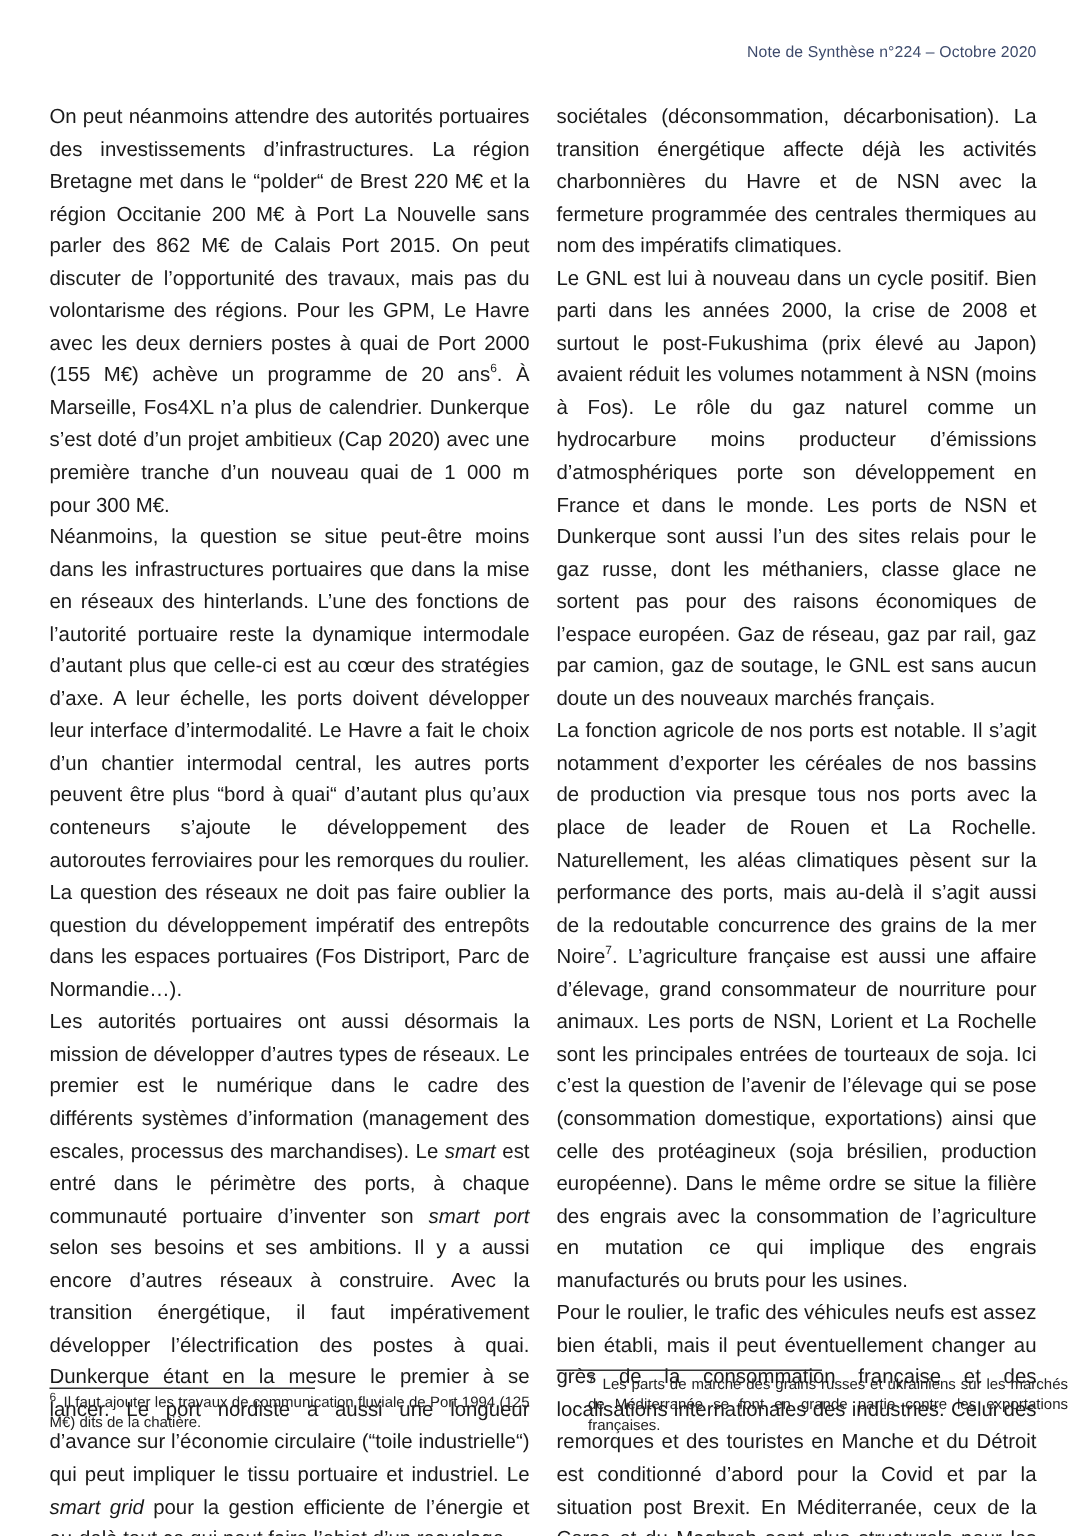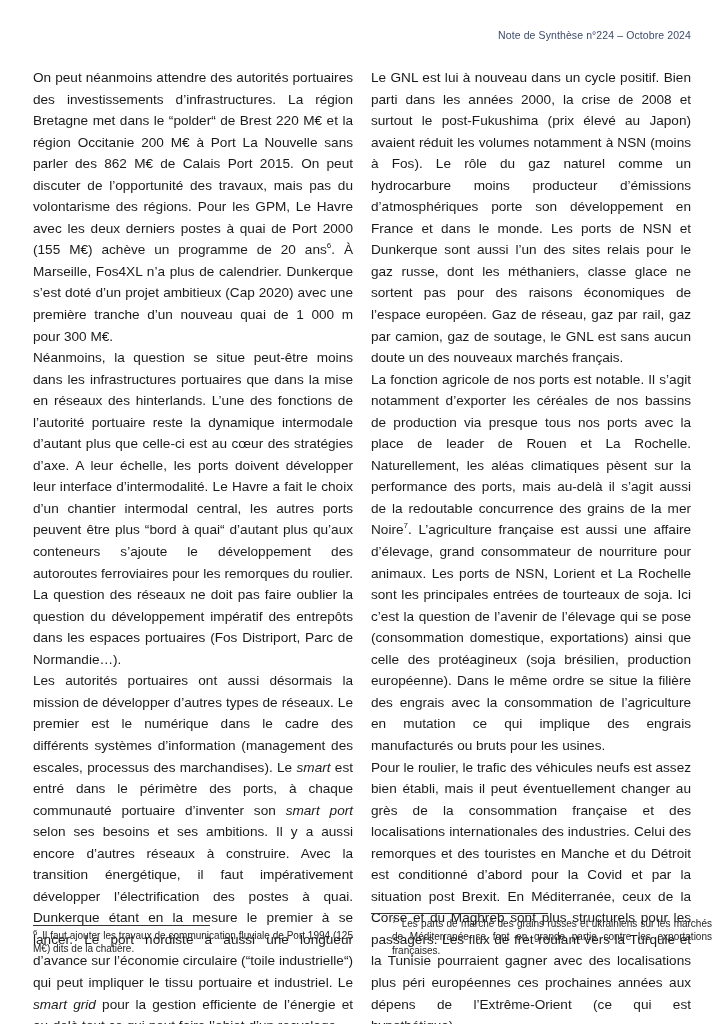--- a/index.html
+++ b/index.html
@@ -26,30 +26,31 @@
   }
   .footnote {
     position: absolute; width: 320px;
     font-size: 10px; line-height: 13.3px; text-align: justify; color: #222;
   }
   .footnote sup { font-size: 8px; vertical-align: 4px; margin-right: 2px; }
 </style>
 </head>
 <body>
 
-<div class="header">Note de Synthèse n°224 – Octobre 2024</div>
+<div class="header">Note de Synthèse n°224 – Octobre 2020</div>
 
 <div class="col left">
   <p><span>On peut néanmoins attendre des autorités portuaires des investissements d’infrastructures. La région Bretagne met dans le “polder“ de Brest 220 M€ et la région Occitanie 200 M€ à Port La Nouvelle sans parler des 862 M€ de Calais Port 2015. On peut discuter de l’opportunité des travaux, mais pas du volontarisme des régions. Pour les GPM, Le Havre avec les deux derniers postes à quai de Port 2000 (155 M€) achève un programme de 20 ans</span><sup>6</sup><span>. À Marseille, Fos4XL n’a plus de calendrier. Dunkerque s’est doté d’un projet ambitieux (Cap 2020) avec une première tranche d’un nouveau quai de 1 000 m pour 300 M€.</span></p>
   <p>Néanmoins, la question se situe peut-être moins dans les infrastructures portuaires que dans la mise en réseaux des hinterlands. L’une des fonctions de l’autorité portuaire reste la dynamique intermodale d’autant plus que celle-ci est au cœur des stratégies d’axe. A leur échelle, les ports doivent développer leur interface d’intermodalité. Le Havre a fait le choix d’un chantier intermodal central, les autres ports peuvent être plus “bord à quai“ d’autant plus qu’aux conteneurs s’ajoute le développement des autoroutes ferroviaires pour les remorques du roulier. La question des réseaux ne doit pas faire oublier la question du développement impératif des entrepôts dans les espaces portuaires (Fos Distriport, Parc de Normandie…).</p>
   <p><span>Les autorités portuaires ont aussi désormais la mission de développer d’autres types de réseaux. Le premier est le numérique dans le cadre des différents systèmes d’information (management des escales, processus des marchandises). Le </span><em>smart</em><span> est entré dans le périmètre des ports, à chaque communauté portuaire d’inventer son </span><em>smart port</em><span> selon ses besoins et ses ambitions. Il y a aussi encore d’autres réseaux à construire. Avec la transition énergétique, il faut impérativement développer l’électrification des postes à quai. Dunkerque étant en la mesure le premier à se lancer. Le port nordiste a aussi une longueur d’avance sur l’économie circulaire (“toile industrielle“) qui peut impliquer le tissu portuaire et industriel. Le </span><em>smart grid</em><span> pour la gestion efficiente de l’énergie et au-delà tout ce qui peut faire l’objet d’un recyclage.</span></p>
 
 </div>
 
 <div class="col right">
+  <p>sociétales (déconsommation, décarbonisation). La transition énergétique affecte déjà les activités charbonnières du Havre et de NSN avec la fermeture programmée des centrales thermiques au nom des impératifs climatiques.</p>
   <p>Le GNL est lui à nouveau dans un cycle positif. Bien parti dans les années 2000, la crise de 2008 et surtout le post-Fukushima (prix élevé au Japon) avaient réduit les volumes notamment à NSN (moins à Fos). Le rôle du gaz naturel comme un hydrocarbure moins producteur d’émissions d’atmosphériques porte son développement en France et dans le monde. Les ports de NSN et Dunkerque sont aussi l’un des sites relais pour le gaz russe, dont les méthaniers, classe glace ne sortent pas pour des raisons économiques de l’espace européen. Gaz de réseau, gaz par rail, gaz par camion, gaz de soutage, le GNL est sans aucun doute un des nouveaux marchés français.</p>
   <p><span>La fonction agricole de nos ports est notable. Il s’agit notamment d’exporter les céréales de nos bassins de production via presque tous nos ports avec la place de leader de Rouen et La Rochelle. Naturellement, les aléas climatiques pèsent sur la performance des ports, mais au-delà il s’agit aussi de la redoutable concurrence des grains de la mer Noire</span><sup>7</sup><span>. L’agriculture française est aussi une affaire d’élevage, grand consommateur de nourriture pour animaux. Les ports de NSN, Lorient et La Rochelle sont les principales entrées de tourteaux de soja. Ici c’est la question de l’avenir de l’élevage qui se pose (consommation domestique, exportations) ainsi que celle des protéagineux (soja brésilien, production européenne). Dans le même ordre se situe la filière des engrais avec la consommation de l’agriculture en mutation ce qui implique des engrais manufacturés ou bruts pour les usines.</span></p>
   <p>Pour le roulier, le trafic des véhicules neufs est assez bien établi, mais il peut éventuellement changer au grès de la consommation française et des localisations internationales des industries. Celui des remorques et des touristes en Manche et du Détroit est conditionné d’abord pour la Covid et par la situation post Brexit. En Méditerranée, ceux de la Corse et du Maghreb sont plus structurels pour les passagers. Les flux de fret roulant vers la Turquie et la Tunisie pourraient gagner avec des localisations plus péri européennes ces prochaines années aux dépens de l’Extrême-Orient (ce qui est hypothétique).</p>
 
 </div>
 
 <div class="fn-rule" style="left:33px; top:925px;"></div>
 <div class="footnote" style="left:33px; top:929px;"><sup>6</sup> <span>Il faut ajouter les travaux de communication fluviale de Port 1994 (125 M€) dits de la chatière.</span></div>
 
 <div class="fn-rule" style="left:371px; top:913px;"></div>

